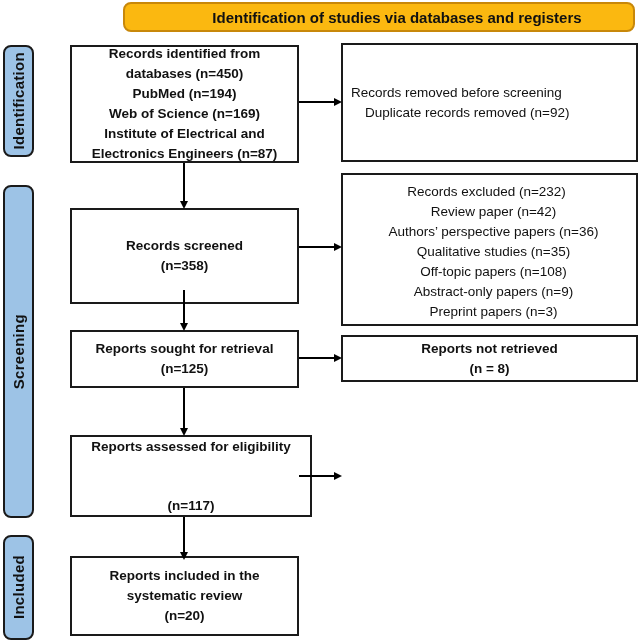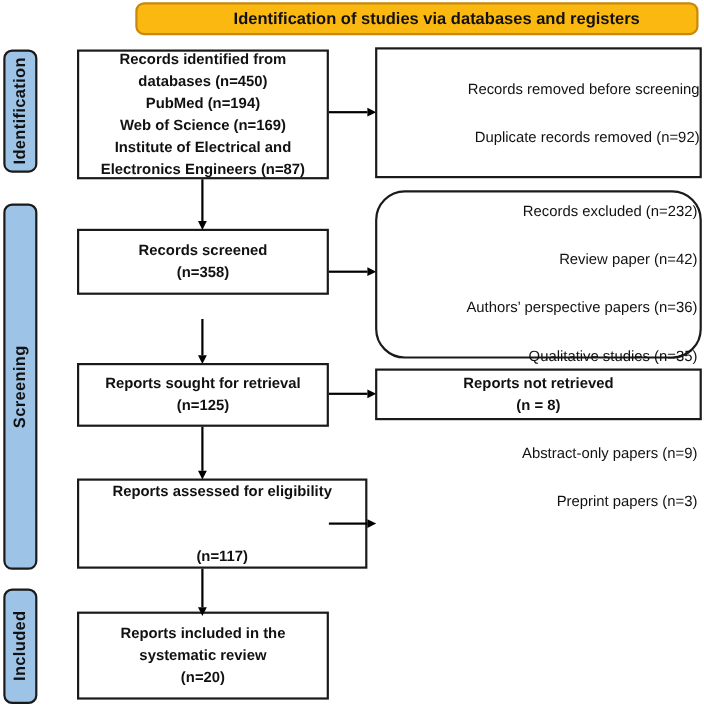--- a/index.html
+++ b/index.html
@@ -50,31 +50,31 @@
     background:#fff;
     border:2px solid #1a1a1a;
     font-size:13.5px;line-height:20px;
   }
   .fbox.center{
     display:flex;flex-direction:column;
     align-items:center;justify-content:center;
     text-align:center;
     font-weight:bold;
   }
-  .fbox.leftlist{padding:7px 2px 4px 8px;text-align:right;border-radius:27px;}
+  .fbox.leftlist{padding:7px 14px 4px 8px;text-align:center;}
   .fbox.leftcenter{
     display:flex;flex-direction:column;justify-content:center;
-    padding-left:8px;text-align:right;
+    padding-left:8px;text-align:left;
   }
-  .fbox .ind{padding-left:14px;margin-top:24px;}
+  .fbox .ind{padding-left:14px;}
   
   .b1{left:70px;top:45px;width:229px;height:118px;}
-  .b2{left:70px;top:208px;width:229px;height:60px;}
+  .b2{left:70px;top:208px;width:229px;height:96px;}
   .b3{left:70px;top:330px;width:229px;height:58px;}
-  .b4{left:70px;top:435px;width:264px;height:82px;gap:39px;}
+  .b4{left:70px;top:435px;width:242px;height:82px;gap:39px;}
   .b5{left:70px;top:556px;width:229px;height:80px;}
   
   .bA{left:341px;top:43px;width:297px;height:119px;}
   .bB{left:341px;top:173px;width:297px;height:153px;}
   .bC{left:341px;top:335px;width:297px;height:47px;}
   .bD{left:341px;top:398px;width:297px;height:156px;}
   
   .arrow-v{position:absolute;width:2px;background:#000;}
   .arrow-v::after{
     content:"";position:absolute;left:-3.5px;bottom:-8px;

